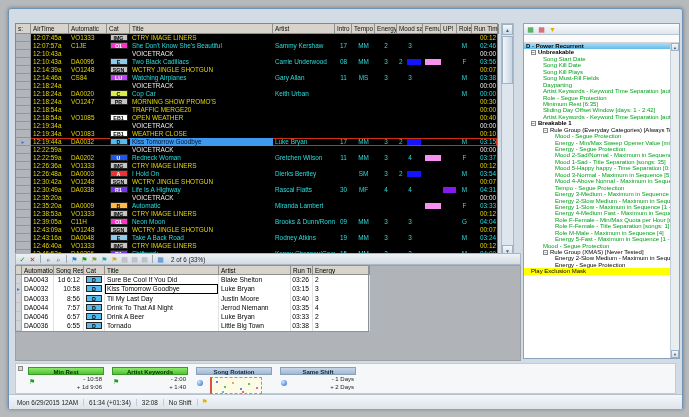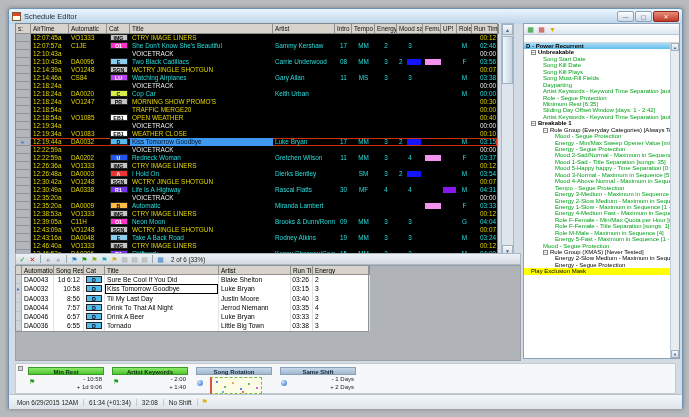--- a/index.html
+++ b/index.html
@@ -72,29 +72,20 @@
   .dot{position:absolute;width:2px;height:2px;border-radius:50%;}
   
   .statusbar{position:absolute;left:0;right:0;top:385px;height:15px;background:linear-gradient(#f4f7fa,#dde4ea);border-top:1px solid #b6c2ce;display:flex;align-items:center;padding-left:3px;}
   .sitem{font-size:6.4px;color:#222;padding:0 5px;border-right:1px solid #c2ccd6;white-space:nowrap;}
   .sflag{font-size:7px;color:#e0b400;margin-left:4px;}
 </style>
 </head>
 <body>
 
 <div class="win">
-  <div class="titlebar">
-    <span class="ticon"></span>
-    <span class="ttext">Schedule Editor</span>
-    <span class="wbtns">
-      <span class="wb">—</span>
-      <span class="wb">▢</span>
-      <span class="wb close">✕</span>
-    </span>
-  </div>
 
   <div class="maingrid">
     <div class="ghead" id="main-head">
         <div class="hc" style="width: 15px;">s:</div>
         <div class="hc" style="width: 38px;">AirTime</div>
         <div class="hc" style="width: 38px;">Automatic</div>
         <div class="hc" style="width: 23px;">Cat</div>
         <div class="hc" style="width: 143px;">Title</div>
         <div class="hc" style="width: 62px;">Artist</div>
         <div class="hc" style="width: 17px;">Intro 1</div>

